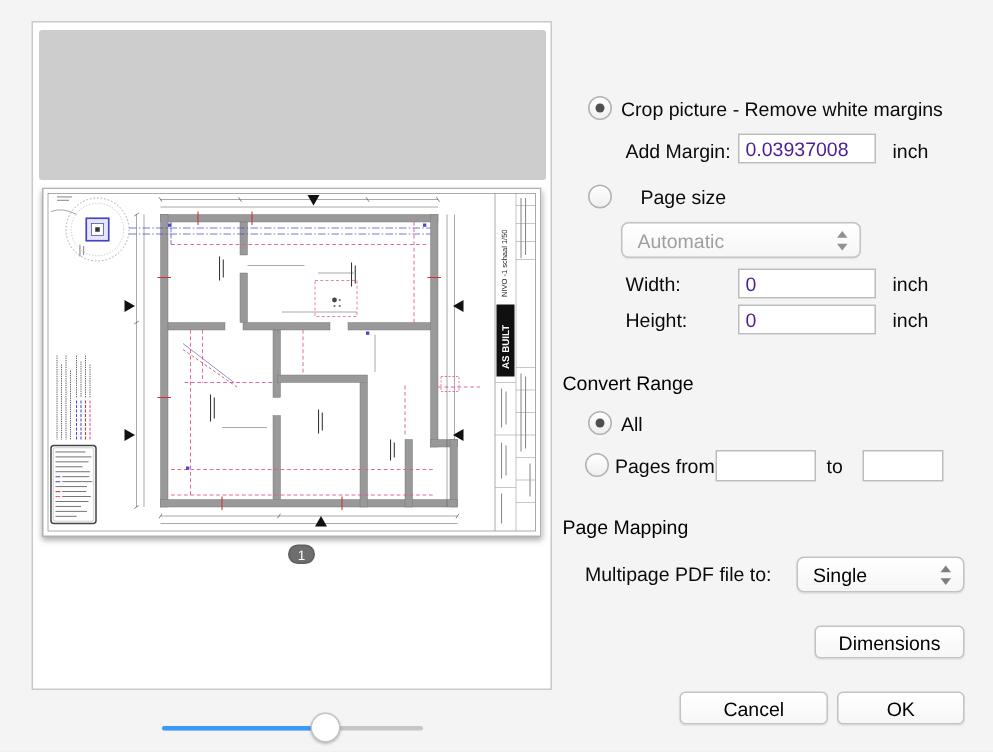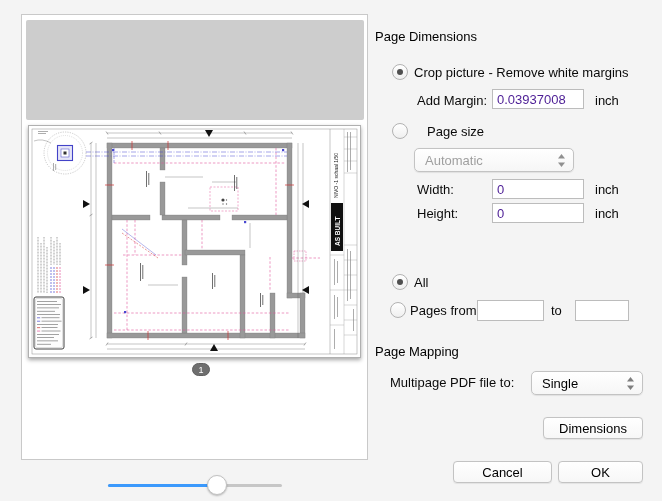--- a/index.html
+++ b/index.html
@@ -257,21 +257,20 @@
     </div>
 
     <div class="page-badge">1</div>
   </div>
 
   <div class="slider-track">
     <div class="slider-fill"></div>
   </div>
   <div class="slider-thumb"></div>
 
-  <div class="lbl heading" style="left:375px;top:29px;">Page Dimensions</div>
 
   <div class="radio sel" style="left:392px;top:64px;"></div>
   <div class="lbl" style="left:414px;top:65px;">Crop picture - Remove white margins</div>
 
   <div class="lbl" style="left:417px;top:93px;">Add Margin:</div>
   <input class="tfield" style="left: 492px; top: 89px; width: 92px; height: 20px;" value="0.03937008">
   <div class="lbl" style="left:595px;top:93px;">inch</div>
 
   <div class="radio" style="left:392px;top:123px;"></div>
   <div class="lbl" style="left:414px;top:124px;margin-left:13px;">Page size</div>
@@ -285,20 +284,21 @@
   </div>
 
   <div class="lbl" style="left:417px;top:182px;">Width:</div>
   <input class="tfield" style="left: 492px; top: 179px; width: 92px; height: 20px;" value="0">
   <div class="lbl" style="left:595px;top:182px;">inch</div>
 
   <div class="lbl" style="left:417px;top:206px;">Height:</div>
   <input class="tfield" style="left: 492px; top: 203px; width: 92px; height: 20px;" value="0">
   <div class="lbl" style="left:595px;top:206px;">inch</div>
 
+  <div class="lbl heading" style="left:375px;top:248px;">Convert Range</div>
 
   <div class="radio sel" style="left:392px;top:274px;"></div>
   <div class="lbl" style="left:414px;top:275px;">All</div>
 
   <div class="radio" style="left:390px;top:302px;"></div>
   <div class="lbl" style="left:410px;top:303px;">Pages from:</div>
   <input class="tfield" style="left: 477px; top: 300px; width: 67px; height: 21px;" value="">
   <div class="lbl" style="left:551px;top:303px;">to</div>
   <input class="tfield" style="left: 575px; top: 300px; width: 54px; height: 21px;" value="">
 

